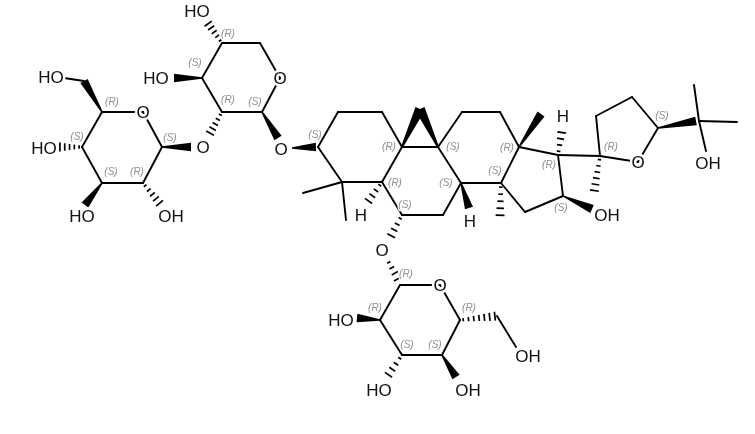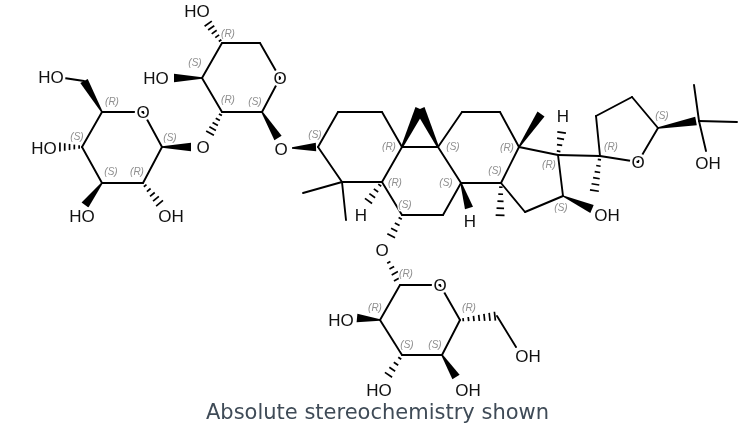--- a/index.html
+++ b/index.html
@@ -184,14 +184,13 @@
       <text x="549" y="164" class="stereo">(R)</text>
       <text x="561" y="207" class="stereo">(S)</text>
       <text x="611" y="146" class="stereo">(R)</text>
       <text x="662" y="115" class="stereo">(S)</text>
       <text x="406" y="273" class="stereo">(R)</text>
       <text x="375" y="307" class="stereo">(R)</text>
       <text x="407" y="344" class="stereo">(S)</text>
       <text x="435" y="344" class="stereo">(S)</text>
       <text x="469" y="307" class="stereo">(R)</text>
     </svg>
-  <div class="caption">Absolute stereochemistry shown</div>
 </div>
 
 </body></html>

